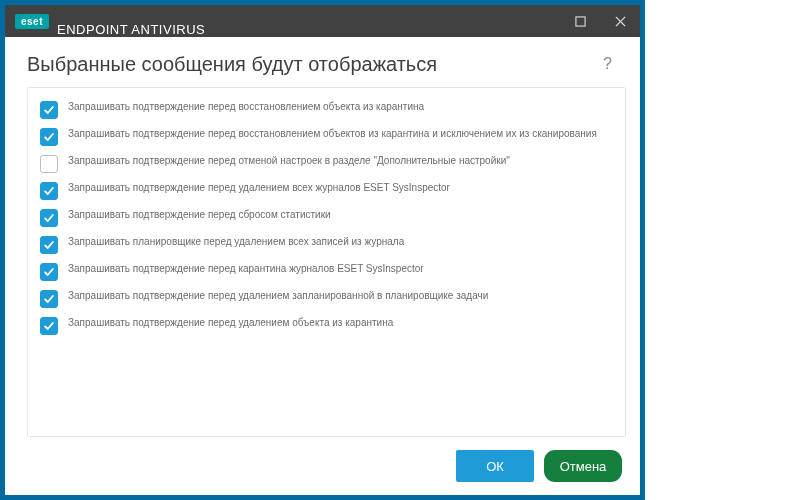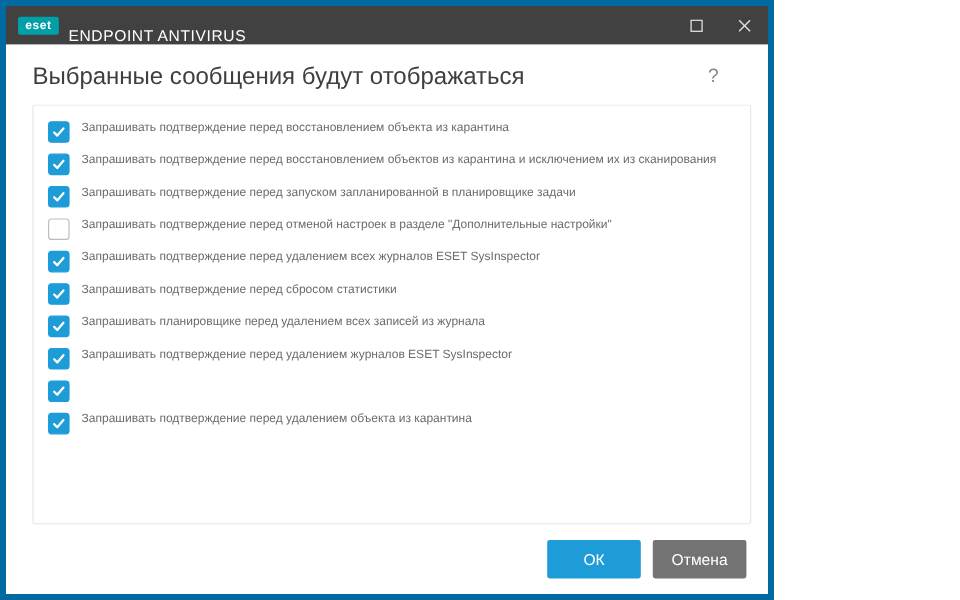--- a/index.html
+++ b/index.html
@@ -3,38 +3,38 @@
 <meta charset="utf-8">
 <style>
   * { box-sizing: border-box; margin: 0; padding: 0; }
   html, body { width: 800px; height: 500px; font-family: "Segoe UI", Arial, sans-serif; background: #fff; overflow: hidden; }
   .window { width: 645px; height: 500px; display: flex; flex-direction: column; border: 5px solid #0369a1; }
   .titlebar { height: 32px; background: #414141; color: #fff; display: flex; align-items: center; padding: 0 0 0 10px; font-size: 13px; }
   .brand-badge { background: #00a0a8; color: #fff; font-weight: 700; font-size: 10px; letter-spacing: 0.5px; padding: 2px 6px; border-radius: 2px; margin-right: 8px; }
   .product-name { font-weight: 400; font-size: 13px; letter-spacing: 0.5px; margin-top: 16px; }
   .title-spacer { flex: 1; }
   .titlebar-btn { width: 40px; height: 32px; display: flex; align-items: center; justify-content: center; color: #ddd; cursor: pointer; }
-  .header { padding: 14px 35px 10px 22px; display: flex; align-items: center; }
+  .header { padding: 14px 22px 10px 22px; display: flex; align-items: center; }
   .header h1 { font-size: 20px; font-weight: 400; color: #3f3f3f; flex: 1; }
   .help-icon { color: #888; font-size: 16px; cursor: pointer; padding: 4px 6px; }
   .content-outer { flex: 1; padding: 0 14px 0 22px; overflow: hidden; }
   .content { height: 100%; border: 1px solid #e6e6e6; border-radius: 2px; overflow-y: scroll; padding: 8px 10px; }
   .content::-webkit-scrollbar { width: 10px; }
   .content::-webkit-scrollbar-track { background: #f4f4f4; }
   .content::-webkit-scrollbar-thumb { background: #cfcfcf; border-radius: 5px; }
   .row { display: flex; align-items: flex-start; padding: 4px 2px; gap: 10px; }
   .checkbox { width: 18px; height: 18px; border-radius: 3px; flex-shrink: 0; display: flex; align-items: center; justify-content: center; cursor: pointer; margin-top: 1px; }
   .checkbox.checked { background: #1e9cd7; border: 1px solid #1e9cd7; }
   .checkbox.unchecked { background: #fff; border: 1px solid #bdbdbd; }
   .checkbox svg { width: 12px; height: 12px; }
   .row-label { font-size: 10px; color: #6b6b6b; line-height: 1.4; }
   .footer { height: 58px; display: flex; align-items: center; justify-content: flex-end; padding: 0 18px; gap: 10px; }
   .btn { min-width: 78px; height: 32px; border: none; border-radius: 2px; font-size: 13px; cursor: pointer; padding: 0 2px; }
   .btn-primary { background: #1e9cd7; color: #fff; }
-  .btn-secondary { background: #737373; color: #fff; }
+  .btn-secondary { background: #15803d; color: #fff; border-radius: 11px; }
 </style>
 </head>
 <body>
 
 <div class="window">
 
   <div class="titlebar">
     <span class="brand-badge">eset</span>
     <span class="product-name">ENDPOINT ANTIVIRUS</span>
     <div class="title-spacer"></div>
@@ -68,28 +68,20 @@
         </div>
         <div class="row">
           <div class="checkbox checked">
             <svg viewBox="0 0 14 14">
               <polyline points="2.5,7.5 5.5,10.5 11.5,3.5" fill="none" stroke="#fff" stroke-width="2.2" stroke-linecap="round" stroke-linejoin="round"></polyline>
             </svg>
           </div>
           <div class="row-label">Запрашивать подтверждение перед восстановлением объектов из карантина и исключением их из сканирования</div>
         </div>
         <div class="row">
-          <div class="checkbox checked">
-            <svg viewBox="0 0 14 14">
-              <polyline points="2.5,7.5 5.5,10.5 11.5,3.5" fill="none" stroke="#fff" stroke-width="2.2" stroke-linecap="round" stroke-linejoin="round"></polyline>
-            </svg>
-          </div>
-          <div class="row-label">Запрашивать подтверждение перед запуском запланированной в планировщике задачи</div>
-        </div>
-        <div class="row">
           <div class="checkbox unchecked"></div>
           <div class="row-label">Запрашивать подтверждение перед отменой настроек в разделе "Дополнительные настройки"</div>
         </div>
         <div class="row">
           <div class="checkbox checked">
             <svg viewBox="0 0 14 14">
               <polyline points="2.5,7.5 5.5,10.5 11.5,3.5" fill="none" stroke="#fff" stroke-width="2.2" stroke-linecap="round" stroke-linejoin="round"></polyline>
             </svg>
           </div>
           <div class="row-label">Запрашивать подтверждение перед удалением всех журналов ESET SysInspector</div>
@@ -109,28 +101,29 @@
             </svg>
           </div>
           <div class="row-label">Запрашивать планировщике перед удалением всех записей из журнала</div>
         </div>
         <div class="row">
           <div class="checkbox checked">
             <svg viewBox="0 0 14 14">
               <polyline points="2.5,7.5 5.5,10.5 11.5,3.5" fill="none" stroke="#fff" stroke-width="2.2" stroke-linecap="round" stroke-linejoin="round"></polyline>
             </svg>
           </div>
-          <div class="row-label">Запрашивать подтверждение перед удалением журналов ESET SysInspector</div>
+          <div class="row-label">Запрашивать подтверждение перед карантина журналов ESET SysInspector</div>
         </div>
         <div class="row">
           <div class="checkbox checked">
             <svg viewBox="0 0 14 14">
               <polyline points="2.5,7.5 5.5,10.5 11.5,3.5" fill="none" stroke="#fff" stroke-width="2.2" stroke-linecap="round" stroke-linejoin="round"></polyline>
             </svg>
           </div>
+          <div class="row-label">Запрашивать подтверждение перед удалением запланированной в планировщике задачи</div>
         </div>
         <div class="row">
           <div class="checkbox checked">
             <svg viewBox="0 0 14 14">
               <polyline points="2.5,7.5 5.5,10.5 11.5,3.5" fill="none" stroke="#fff" stroke-width="2.2" stroke-linecap="round" stroke-linejoin="round"></polyline>
             </svg>
           </div>
           <div class="row-label">Запрашивать подтверждение перед удалением объекта из карантина</div>
         </div>
       </div>

